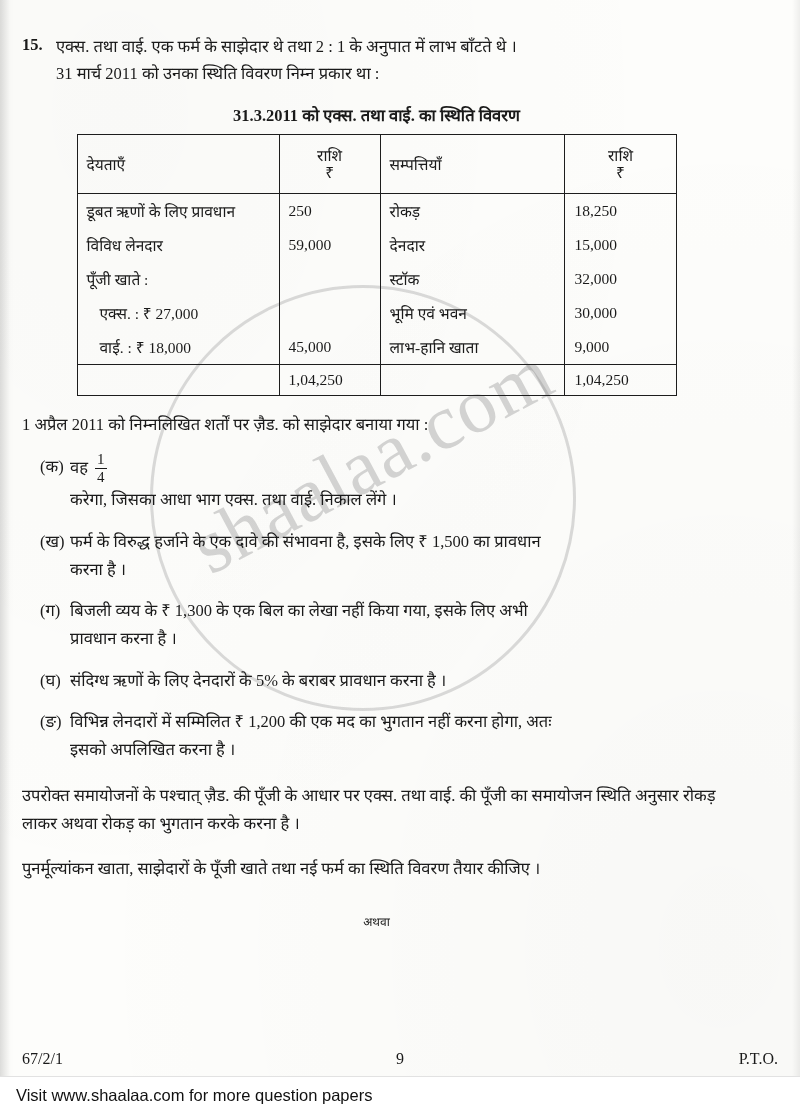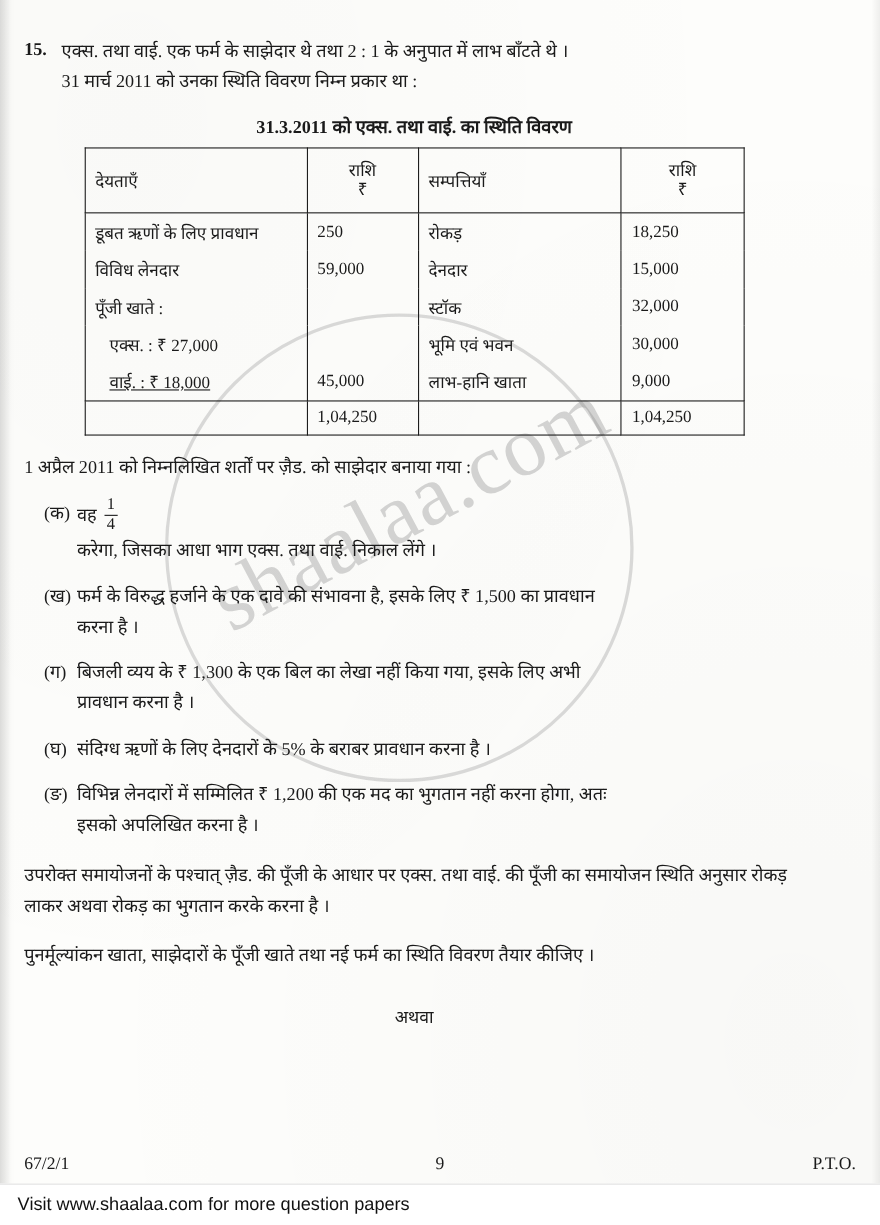--- a/index.html
+++ b/index.html
@@ -111,21 +111,20 @@
   .two-line {
     line-height: 1.15;
   }
   .col-label { width: 210px; }
   .col-amt   { width: 88px; text-align: right; }
   .col-label2 { width: 190px; }
   .col-amt2  { width: 100px; text-align: right; }
   td.amt { }
   td.blank { border: 1.6px solid #1d1d1d; }
   .underline-amt {
-    text-decoration: underline;
   }
   .subitem { padding-left: 22px !important; }
   .after-table {
     font-size: 16.5px;
     line-height: 1.62;
     margin-top: 16px;
   }
   .clause {
     display: flex;
     align-items: flex-start;
@@ -160,21 +159,21 @@
     border-top: 1.4px solid #1a1a1a;
     padding: 1px 2px 0 2px;
   }
   .para {
     margin-top: 18px;
     font-size: 16.5px;
     line-height: 1.68;
   }
   .athava {
     text-align: center;
-    font-size: 16px;
+    font-size: 12px;
     margin-top: 30px;
     font-weight: normal;
   }
   .footer {
     position: absolute;
     left: 0;
     bottom: 46px;
     width: 800px;
     display: flex;
     align-items: baseline;

